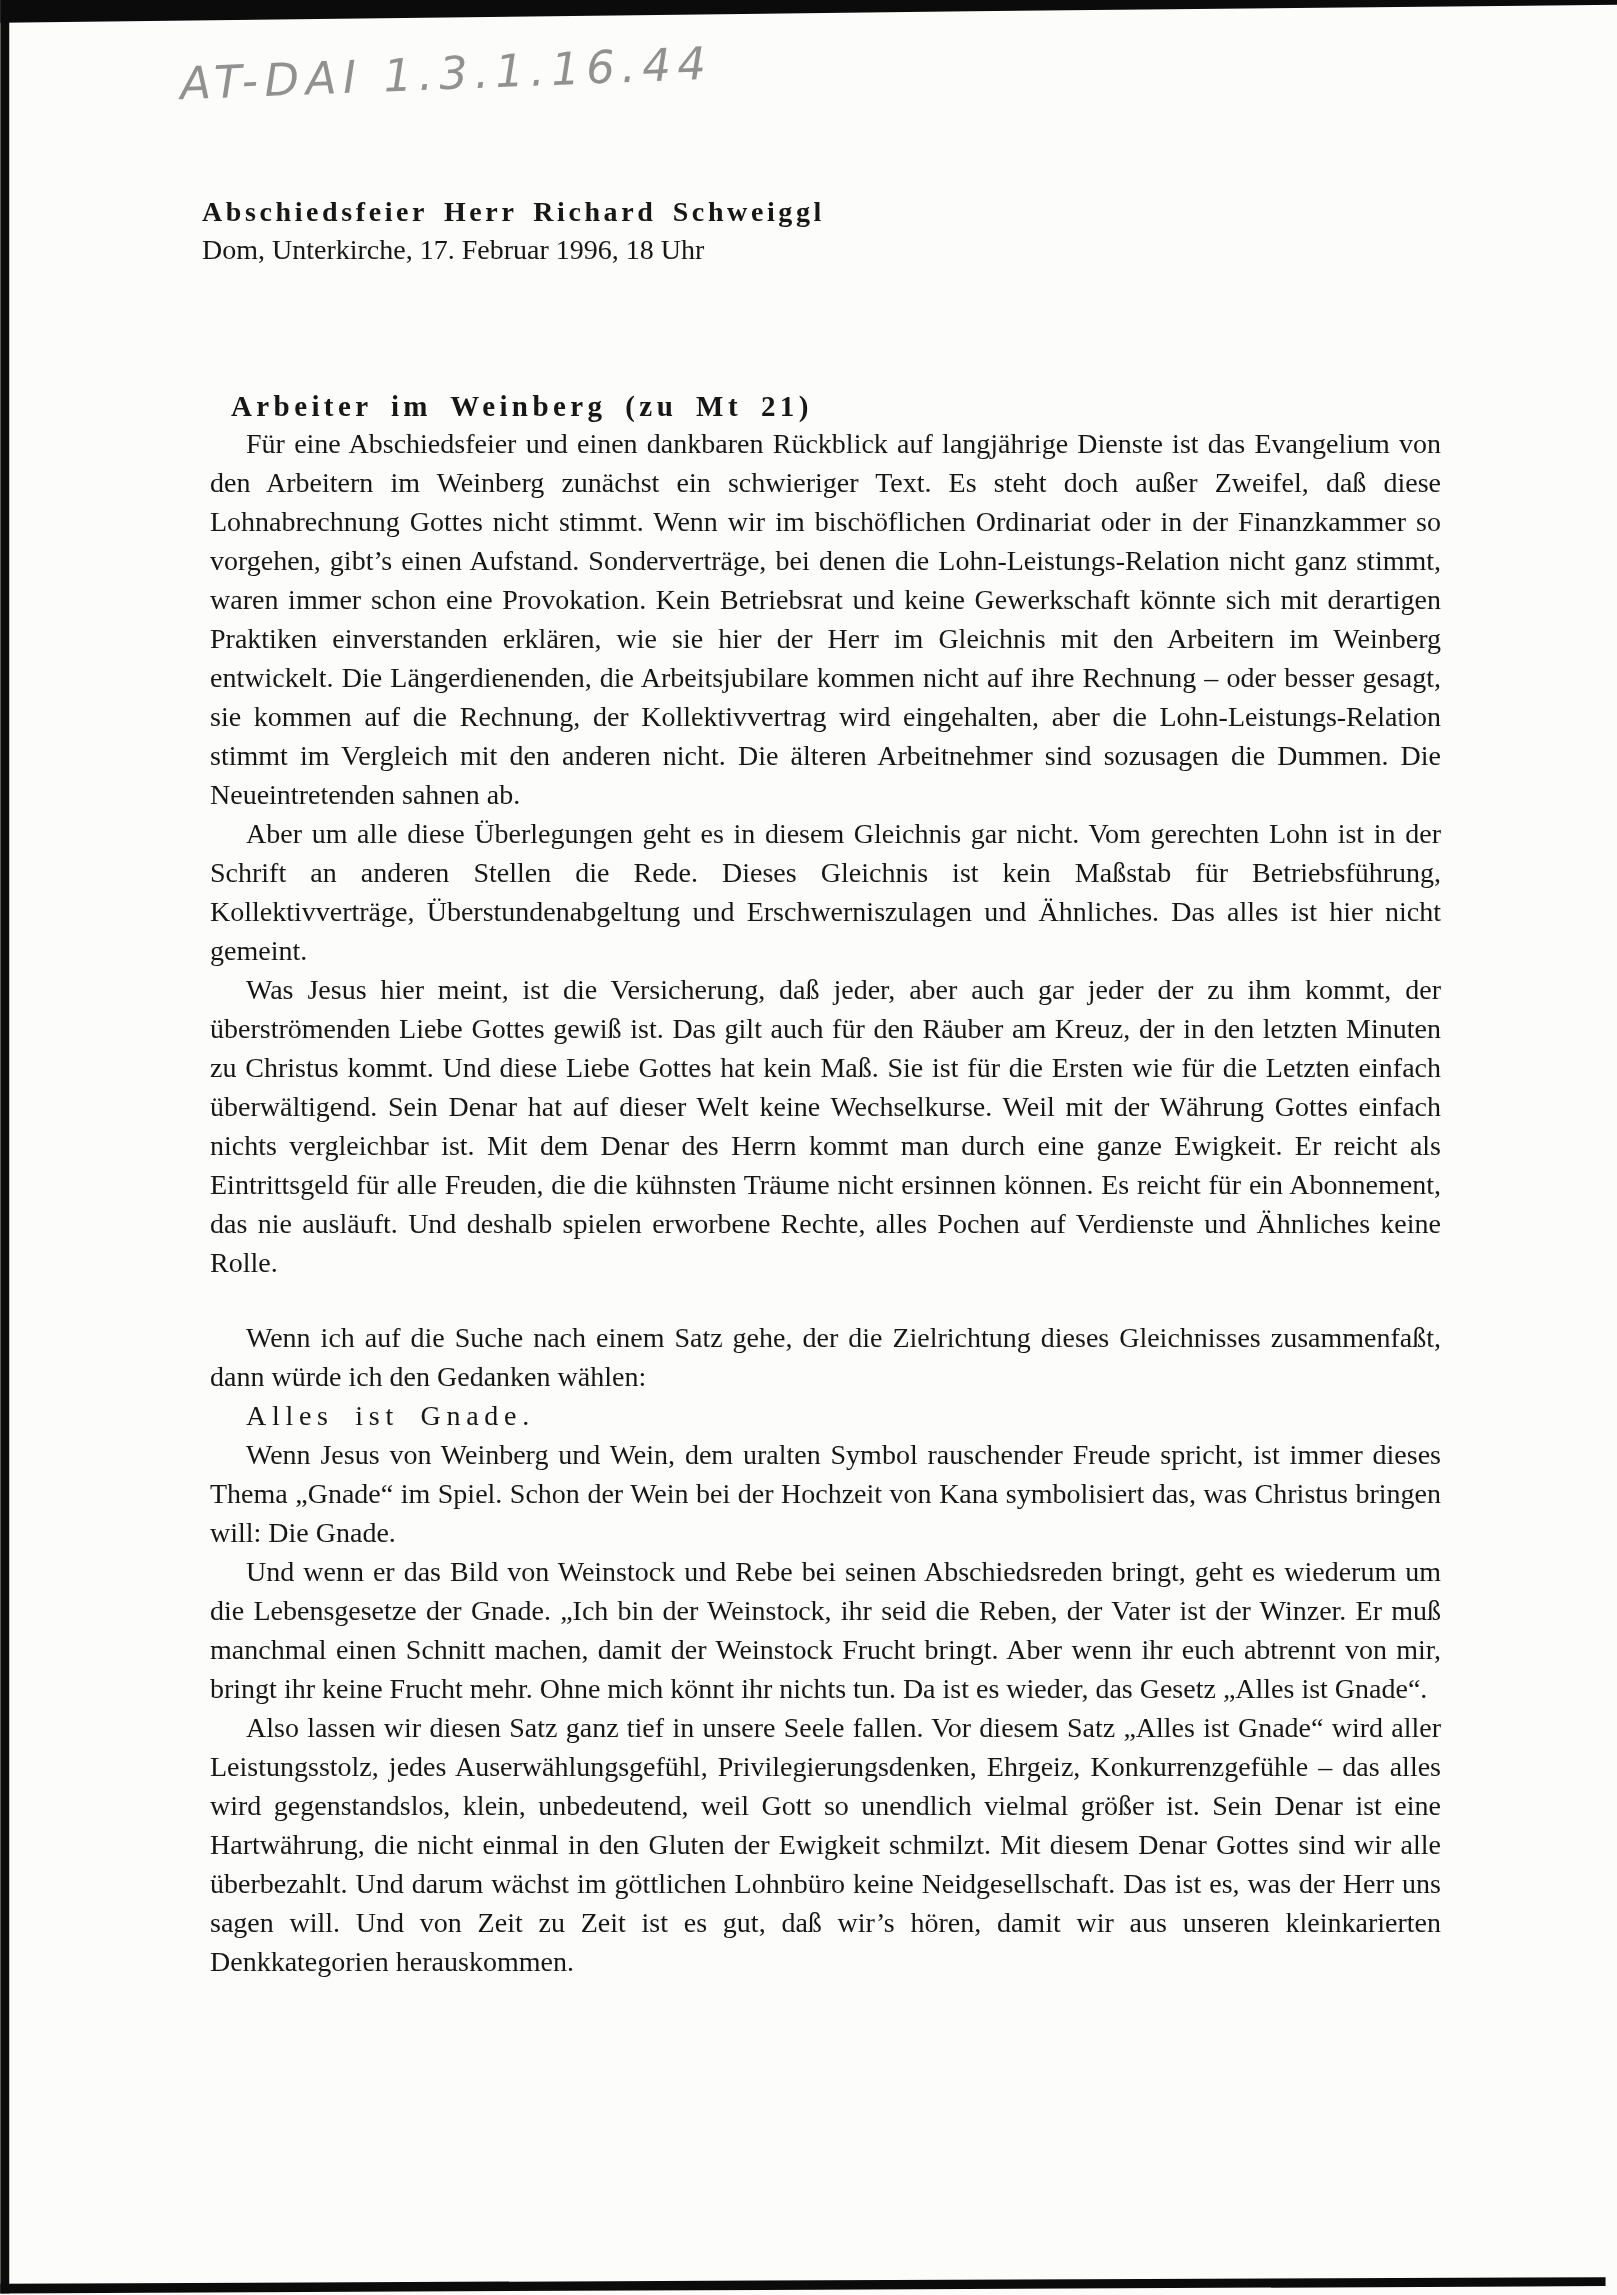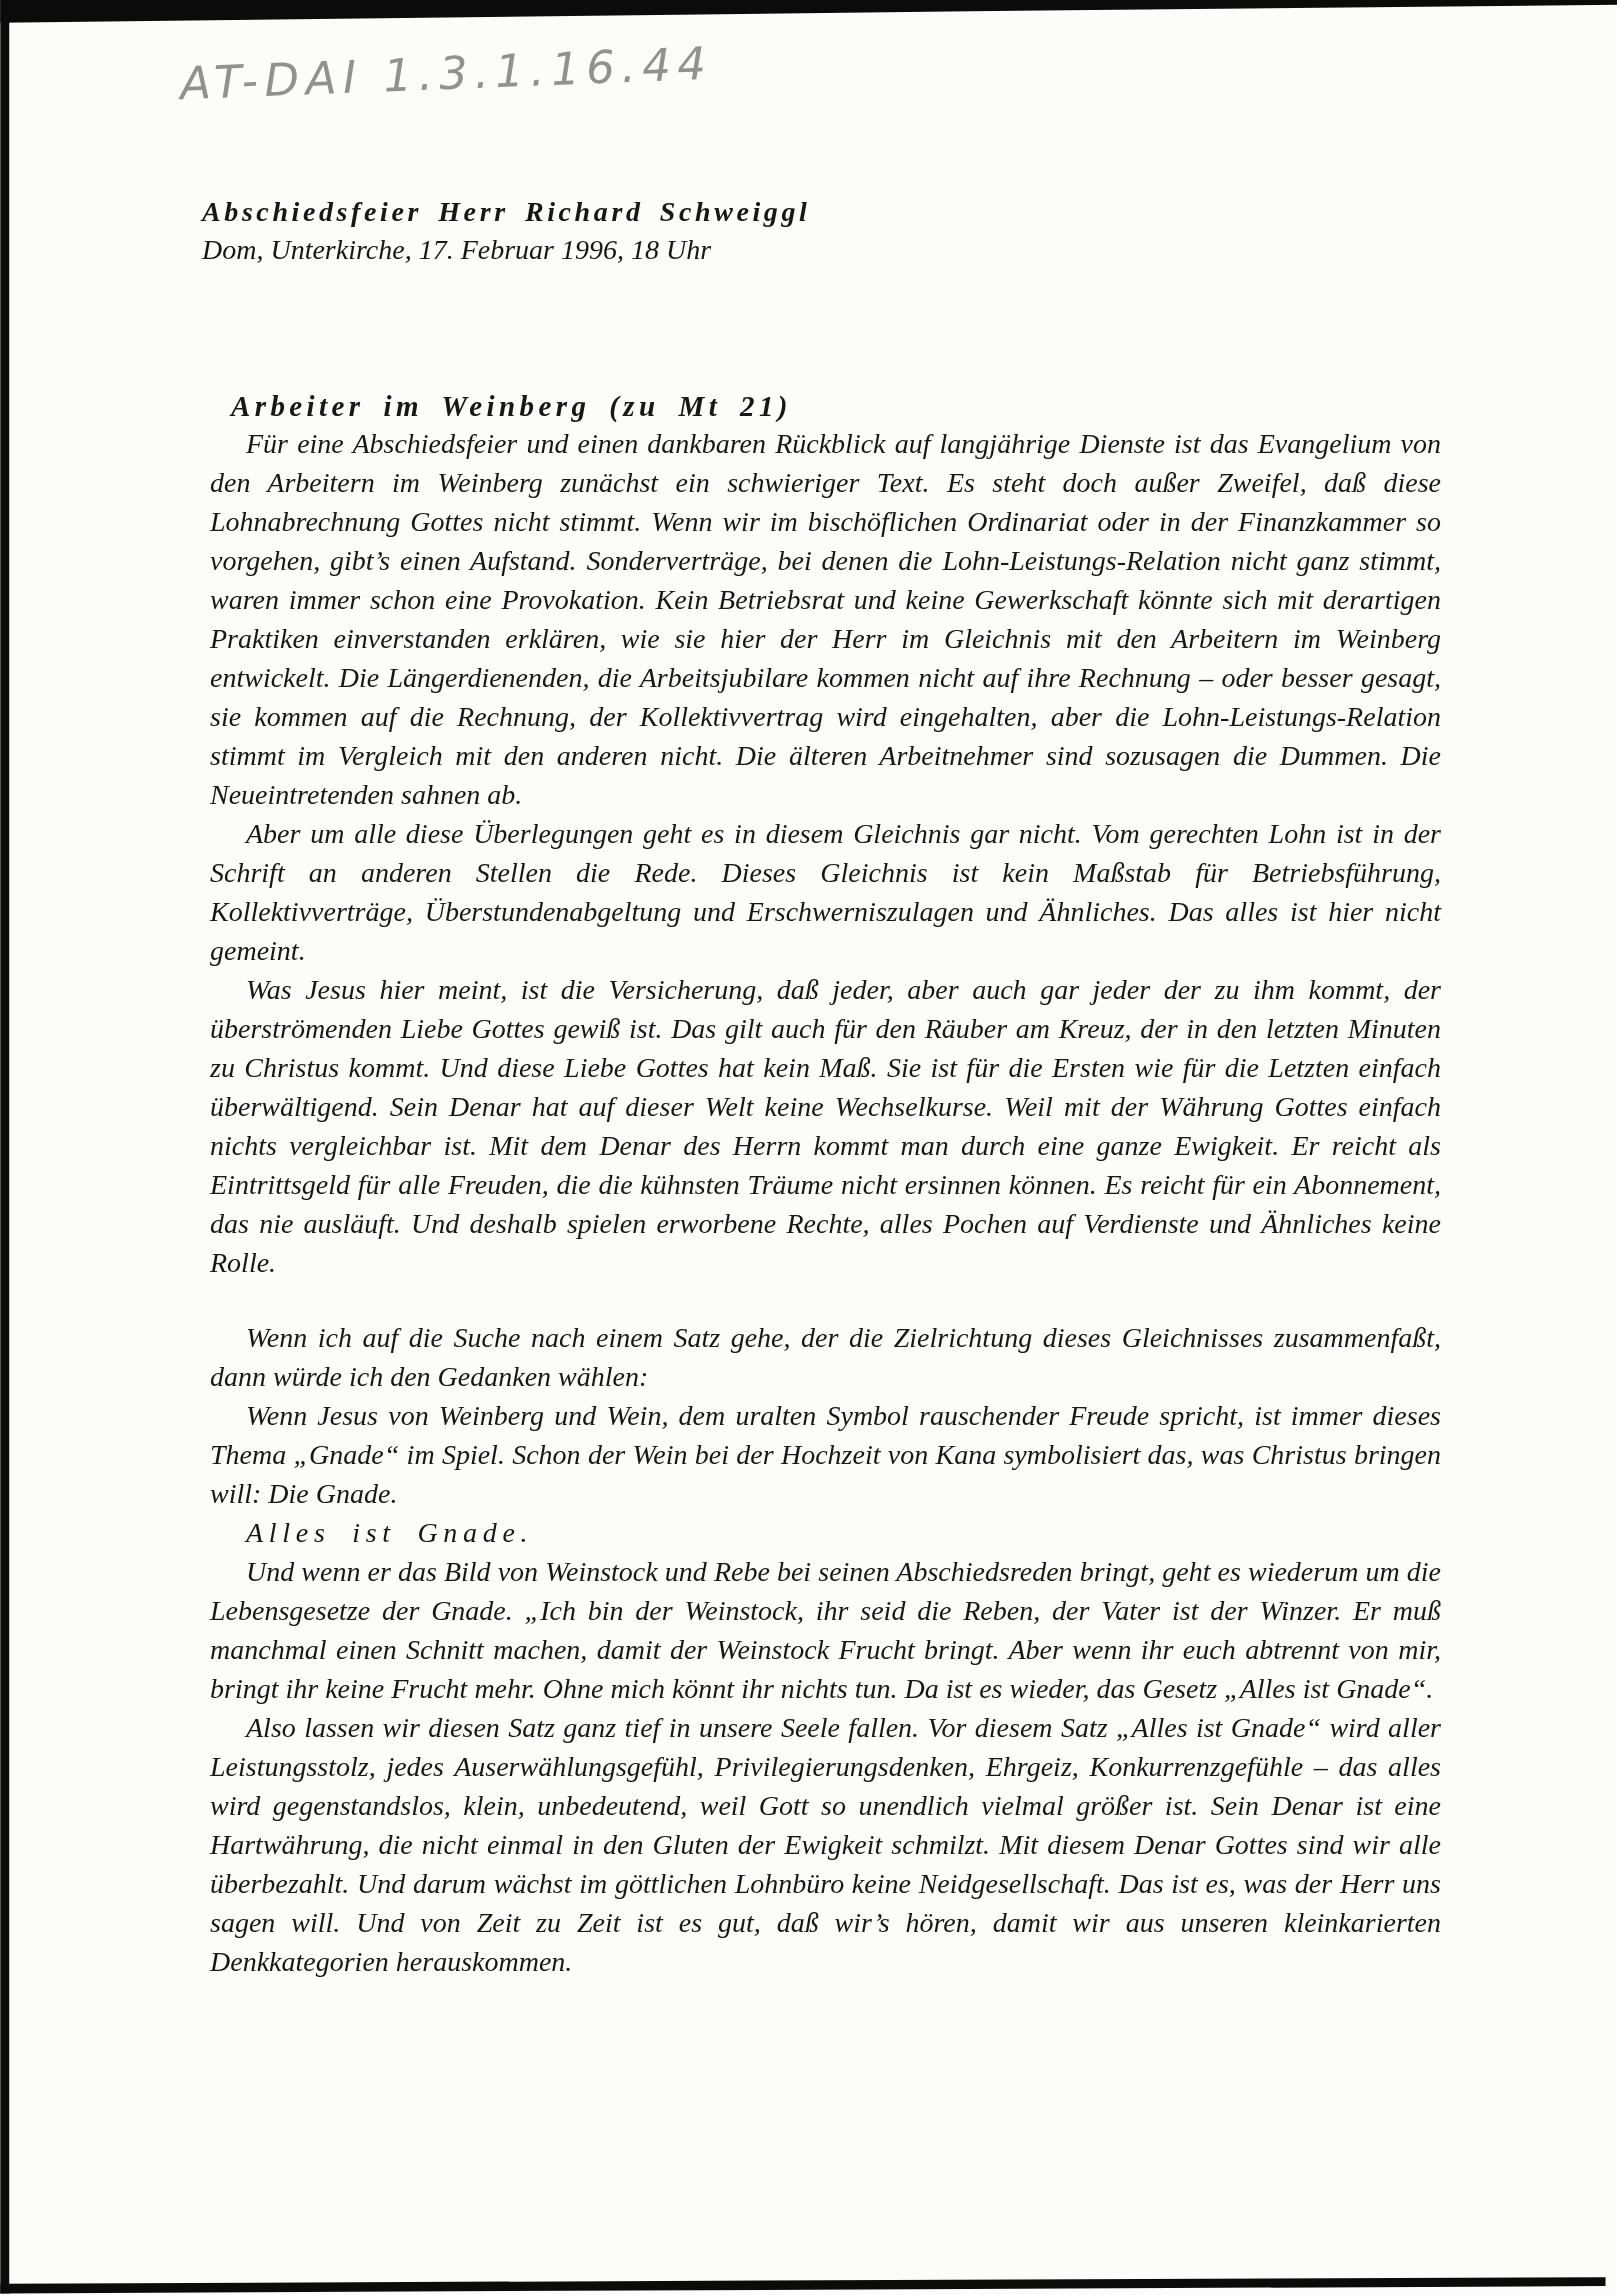--- a/index.html
+++ b/index.html
@@ -28,21 +28,20 @@
     font-size: 45px;
     letter-spacing: 6.5px;
     color: #919191;
     transform: rotate(-2.2deg);
     white-space: nowrap;
   }
   
   .doc-text {
     font-family: "Liberation Serif", serif;
     color: #171717;
-    font-style: italic;
   }
   .title-block {
     position: absolute;
     top: 193px; left: 202px;
     font-size: 28px;
     line-height: 38px;
   }
   .title-line1 {
     font-weight: bold;
     letter-spacing: 3.6px;
@@ -95,22 +94,22 @@
     <div class="title-line2">Dom, Unterkirche, 17. Februar 1996, 18 Uhr</div>
   </div>
 
   <div class="section-heading doc-text">Arbeiter im Weinberg (zu Mt 21)</div>
 
   <div class="body-block doc-text">
       <p class="para">Für eine Abschiedsfeier und einen dankbaren Rückblick auf langjährige Dienste ist das Evangelium von den Arbeitern im Weinberg zunächst ein schwieriger Text. Es steht doch außer Zweifel, daß diese Lohnabrechnung Gottes nicht stimmt. Wenn wir im bischöflichen Ordinariat oder in der Finanzkammer so vorgehen, gibt’s einen Aufstand. Sonderverträge, bei denen die Lohn-Leistungs-Relation nicht ganz stimmt, waren immer schon eine Provokation. Kein Betriebsrat und keine Gewerkschaft könnte sich mit derartigen Praktiken einverstanden erklären, wie sie hier der Herr im Gleichnis mit den Arbeitern im Weinberg entwickelt. Die Längerdienenden, die Arbeitsjubilare kommen nicht auf ihre Rechnung – oder besser gesagt, sie kommen auf die Rechnung, der Kollektivvertrag wird eingehalten, aber die Lohn-Leistungs-Relation stimmt im Vergleich mit den anderen nicht. Die älteren Arbeitnehmer sind sozusagen die Dummen. Die Neueintretenden sahnen ab.</p>
       <p class="para">Aber um alle diese Überlegungen geht es in diesem Gleichnis gar nicht. Vom gerechten Lohn ist in der Schrift an anderen Stellen die Rede. Dieses Gleichnis ist kein Maßstab für Betriebsführung, Kollektivverträge, Überstundenabgeltung und Erschwerniszulagen und Ähnliches. Das alles ist hier nicht gemeint.</p>
       <p class="para">Was Jesus hier meint, ist die Versicherung, daß jeder, aber auch gar jeder der zu ihm kommt, der überströmenden Liebe Gottes gewiß ist. Das gilt auch für den Räuber am Kreuz, der in den letzten Minuten zu Christus kommt. Und diese Liebe Gottes hat kein Maß. Sie ist für die Ersten wie für die Letzten einfach überwältigend. Sein Denar hat auf dieser Welt keine Wechselkurse. Weil mit der Währung Gottes einfach nichts vergleichbar ist. Mit dem Denar des Herrn kommt man durch eine ganze Ewigkeit. Er reicht als Eintrittsgeld für alle Freuden, die die kühnsten Träume nicht ersinnen können. Es reicht für ein Abonnement, das nie ausläuft. Und deshalb spielen erworbene Rechte, alles Pochen auf Verdienste und Ähnliches keine Rolle.</p>
       <p class="para gap-before">Wenn ich auf die Suche nach einem Satz gehe, der die Zielrichtung dieses Gleichnisses zusammenfaßt, dann würde ich den Gedanken wählen:</p>
+      <p class="para spaced">Alles ist Gnade.</p>
       <p class="para">Wenn Jesus von Weinberg und Wein, dem uralten Symbol rauschender Freude spricht, ist immer dieses Thema „Gnade“ im Spiel. Schon der Wein bei der Hochzeit von Kana symbolisiert das, was Christus bringen will: Die Gnade.</p>
-      <p class="para spaced">Alles ist Gnade.</p>
       <p class="para">Und wenn er das Bild von Weinstock und Rebe bei seinen Abschiedsreden bringt, geht es wiederum um die Lebensgesetze der Gnade. „Ich bin der Weinstock, ihr seid die Reben, der Vater ist der Winzer. Er muß manchmal einen Schnitt machen, damit der Weinstock Frucht bringt. Aber wenn ihr euch abtrennt von mir, bringt ihr keine Frucht mehr. Ohne mich könnt ihr nichts tun. Da ist es wieder, das Gesetz „Alles ist Gnade“.</p>
       <p class="para">Also lassen wir diesen Satz ganz tief in unsere Seele fallen. Vor diesem Satz „Alles ist Gnade“ wird aller Leistungsstolz, jedes Auserwählungsgefühl, Privilegierungsdenken, Ehrgeiz, Konkurrenzgefühle – das alles wird gegenstandslos, klein, unbedeutend, weil Gott so unendlich vielmal größer ist. Sein Denar ist eine Hartwährung, die nicht einmal in den Gluten der Ewigkeit schmilzt. Mit diesem Denar Gottes sind wir alle überbezahlt. Und darum wächst im göttlichen Lohnbüro keine Neidgesellschaft. Das ist es, was der Herr uns sagen will. Und von Zeit zu Zeit ist es gut, daß wir’s hören, damit wir aus unseren kleinkarierten Denkkategorien herauskommen.</p>
     </div>
 
 </div>
 
 <svg class="scan-edges" viewBox="0 0 2000 2838" xmlns="http://www.w3.org/2000/svg">
   <polygon points="0,0 2000,0 2000,6 1200,14 0,28" fill="#0b0b0b"></polygon>
   <rect x="0" y="0" width="11" height="2836" fill="#0b0b0b"></rect>
   <polygon points="0,2824 1985,2816 1985,2827 0,2836" fill="#0b0b0b"></polygon>

